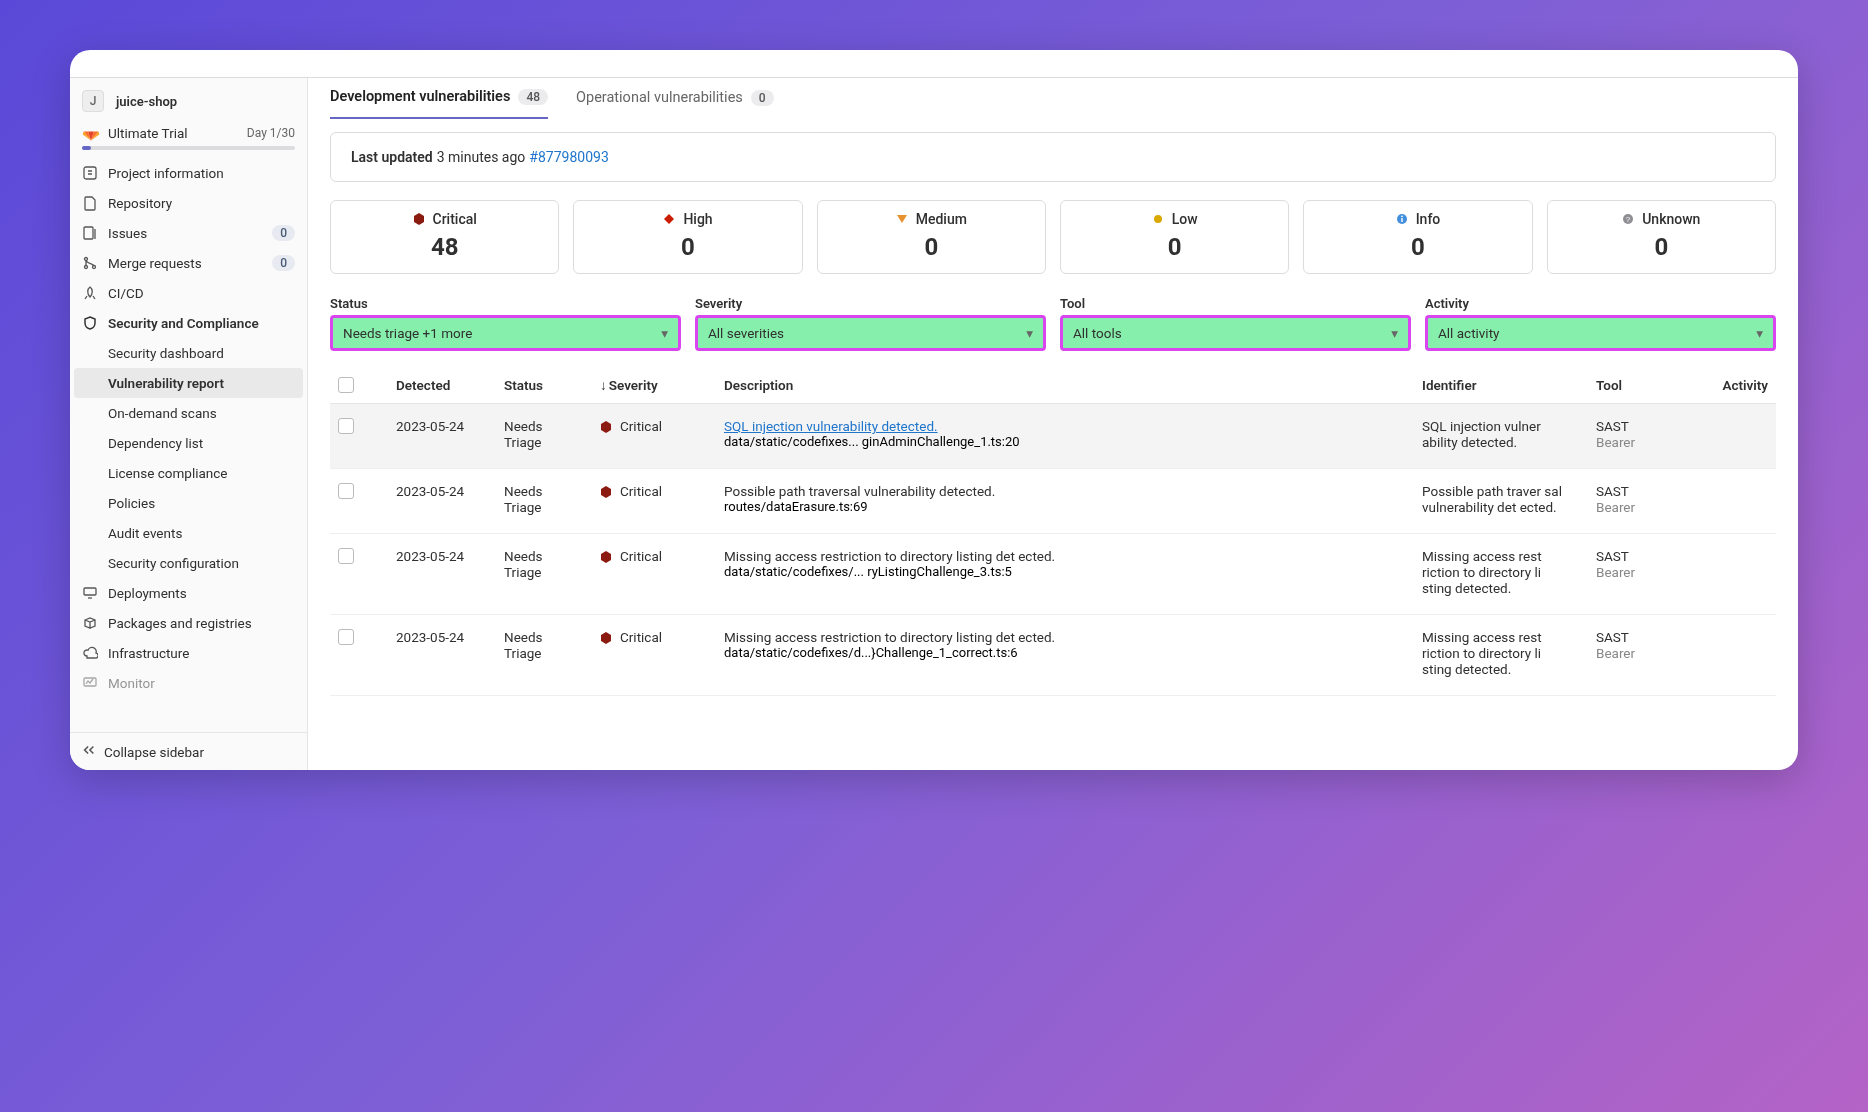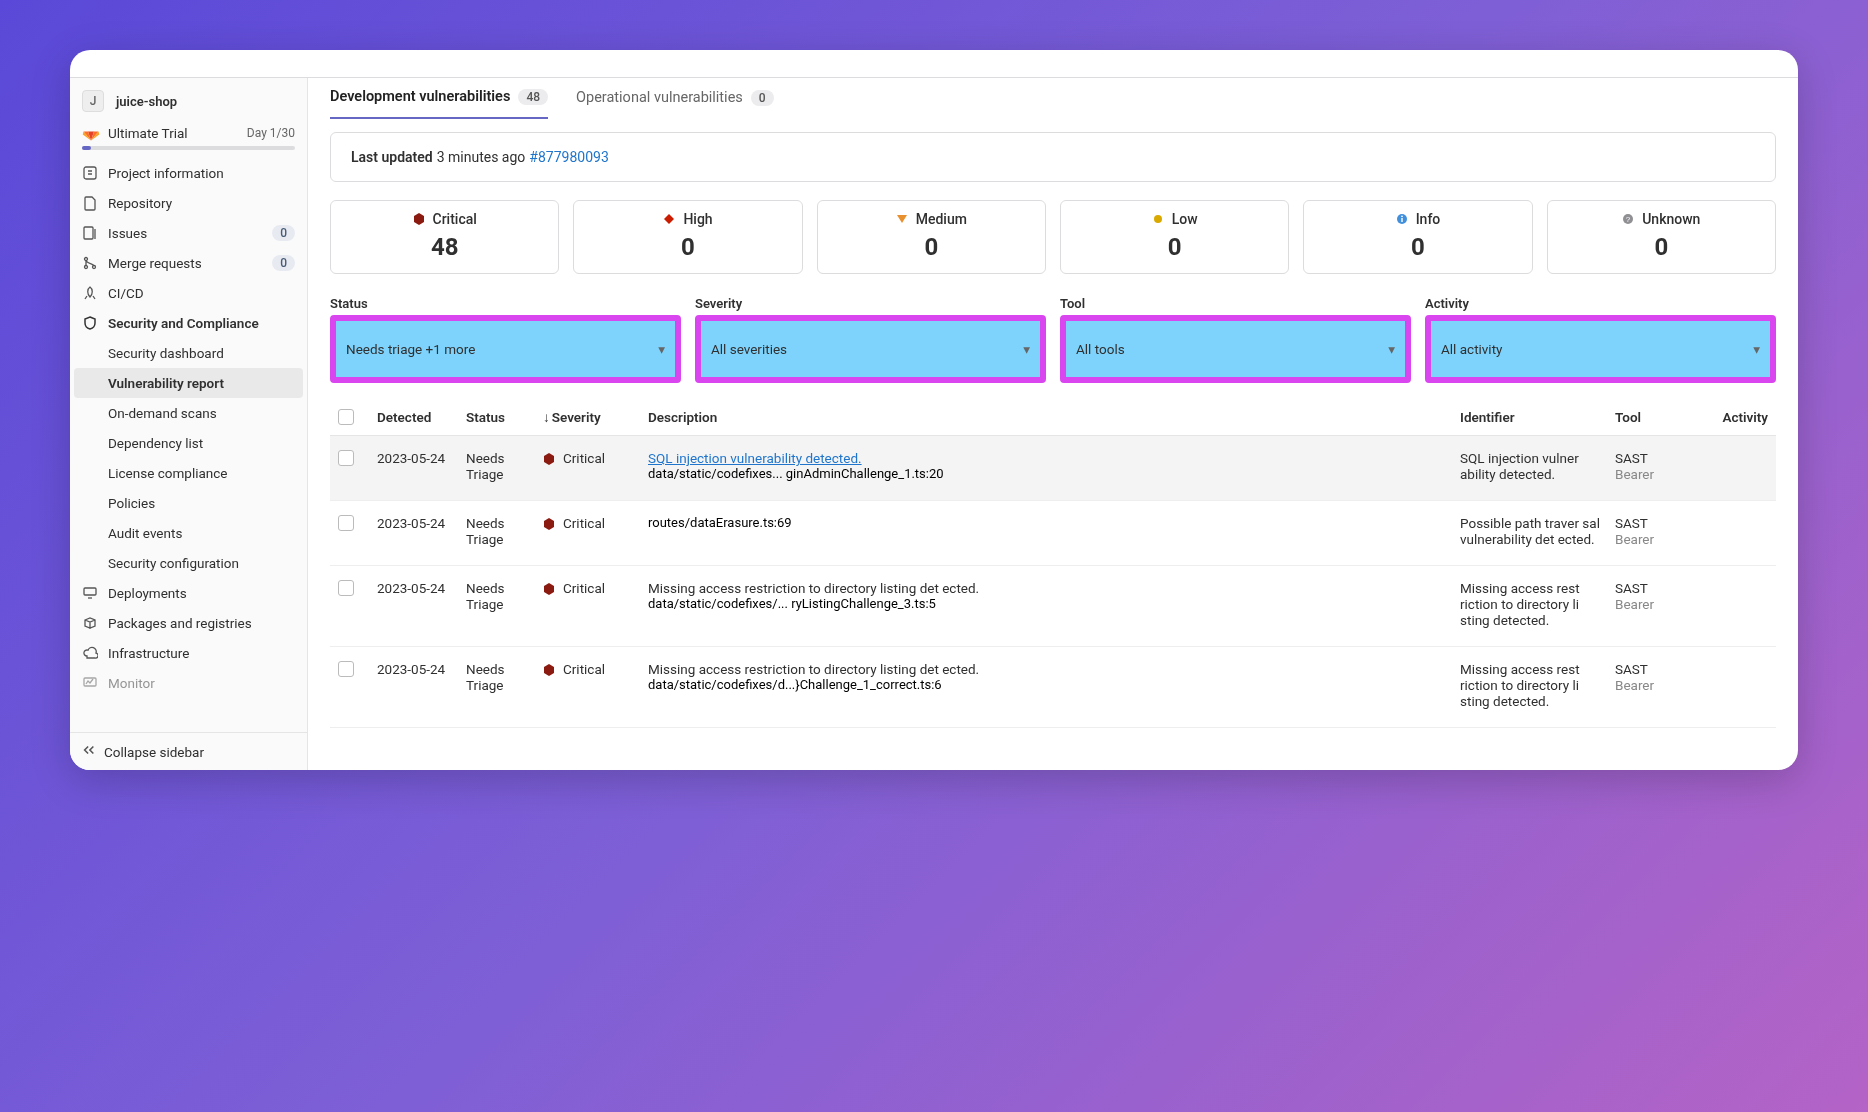--- a/index.html
+++ b/index.html
@@ -224,38 +224,38 @@
 }
 .filter-group {
   flex: 1;
 }
 .filter-group .flabel {
   font-size: 13px;
   font-weight: 600;
   margin-bottom: 4px;
 }
 .filter-select {
-  border: 6px solid #d946ef;
+  border: 3px solid #d946ef;
   border-radius: 4px;
-  padding: 20px 10px;
+  padding: 7px 10px;
   display: flex;
   align-items: center;
   justify-content: space-between;
   cursor: pointer;
-  background: #7dd3fc;
+  background: #86efac;
   font-size: 13.5px;
 }
 .filter-select .chev { color: #666; }
 .table {
   margin-top: 16px;
 }
 .table-header, .table-row {
   display: grid;
   grid-template-columns: 34px 84px 72px 100px 1fr 150px 78px 70px;
-  gap: 5px;
+  gap: 24px;
   padding: 10px 8px;
   align-items: start;
 }
 .table-header {
   font-weight: 600;
   font-size: 13.5px;
   border-bottom: 1px solid #e5e5e5;
 }
 .table-header .activity { text-align: right; }
 .table-row {
@@ -593,20 +593,21 @@
               </div>
     <div>2023-05-24</div>
     <div>Needs Triage</div>
     <div class="sev-cell">
       <svg class="hexagon" viewBox="0 0 12 12" style="margin-top:3px">
                   <polygon points="6,0 11,3 11,9 6,12 1,9 1,3" fill="#8b1a10"></polygon>
                 </svg>
       <span>Critical</span>
     </div>
     <div>
+      <div class="desc-plain">Possible path traversal vulnerability detected.</div>
       <div class="desc-path">routes/dataErasure.ts:69</div>
     </div>
     <div class="ident">Possible path traver sal vulnerability det ected.</div>
     <div class="tool-stack">
       <div>SAST</div>
       <div class="t2">Bearer</div>
     </div>
     <div></div>
   </div>
             <div class="table-row">

